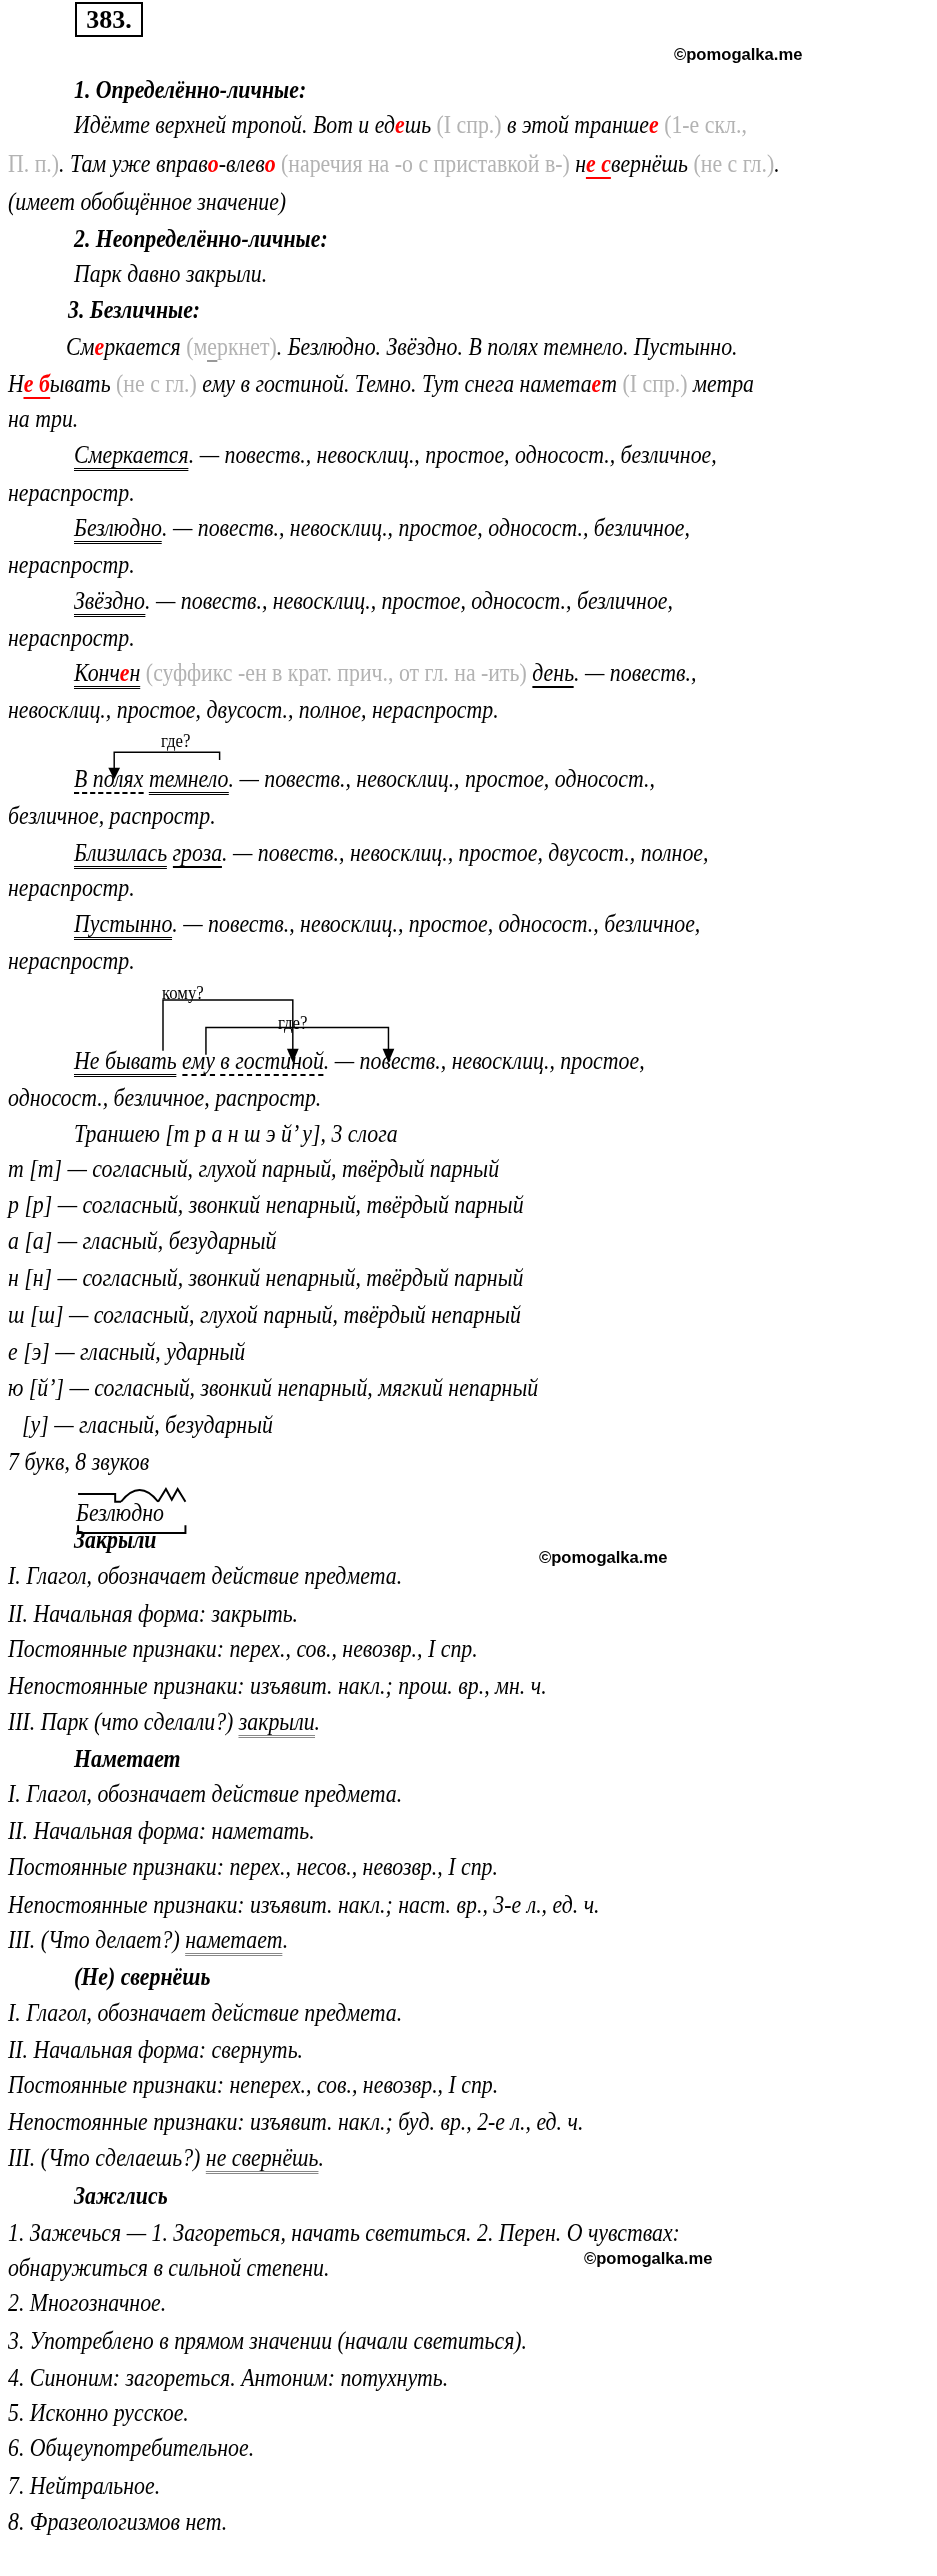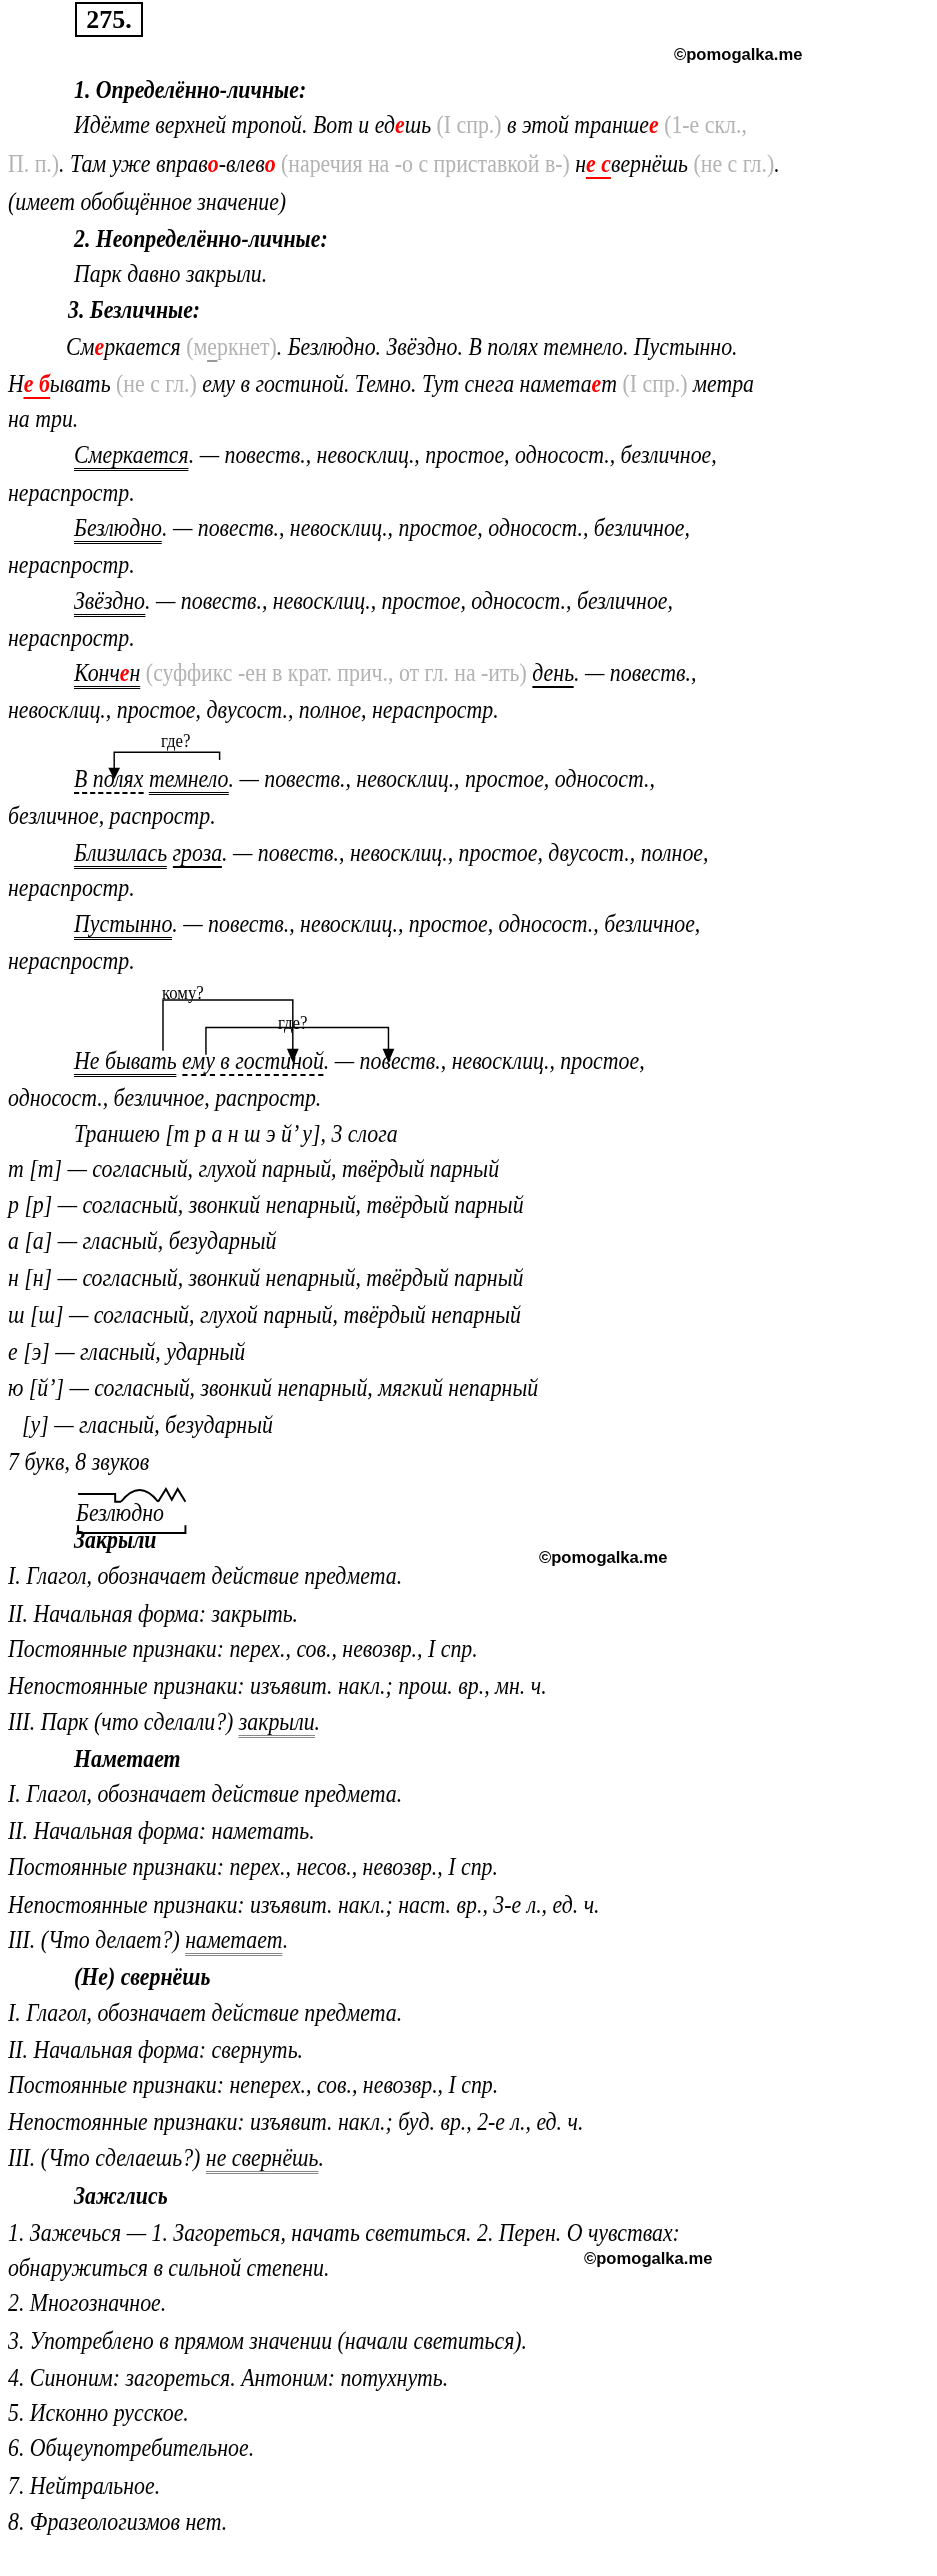--- a/index.html
+++ b/index.html
@@ -20,21 +20,21 @@
               border: 2px solid #000; font-family: "Liberation Serif", serif; font-weight: bold;
               font-size: 26px; line-height: 31px; text-align: center; font-style: normal; }
   .wm { position: absolute; font-family: "Liberation Sans", "DejaVu Sans", sans-serif;
         font-weight: bold; font-size: 16.6px; color: #000; }
   .q { position: absolute; font-size: 19.5px; font-family: "Liberation Serif", serif; transform: scaleX(0.86); transform-origin: left center; }
   svg.arc { position: absolute; left: 0; top: 0; overflow: visible; }
 </style>
 </head>
 <body>
 
-<div class="task-num">275.</div>
+<div class="task-num">383.</div>
 <div class="wm" style="left:674px; top:45px;">©pomogalka.me</div>
 
 <div class="ln ind bold" style="top:74px;">1. Определённо-личные:</div>
 <div class="ln ind" style="top:109px;">
   <span>Идёмте верхней тропой. Вот и ед</span><span class="red">е</span><span>шь</span><span class="grey"> (I спр.) </span><span>в этой транше</span><span class="red">е</span><span class="grey"> (1-е скл.,</span>
 </div>
 <div class="ln" style="top:148px;">
   <span class="grey">П. п.)</span><span>. Там уже вправ</span><span class="red">о</span><span>-влев</span><span class="red">о</span><span class="grey"> (наречия на -о с приставкой в-) </span><span>н</span><span class="red redu">е с</span><span>вернёшь</span><span class="grey"> (не с гл.)</span><span>.</span>
 </div>
 <div class="ln" style="top:186px;">(имеет обобщённое значение)</div>

